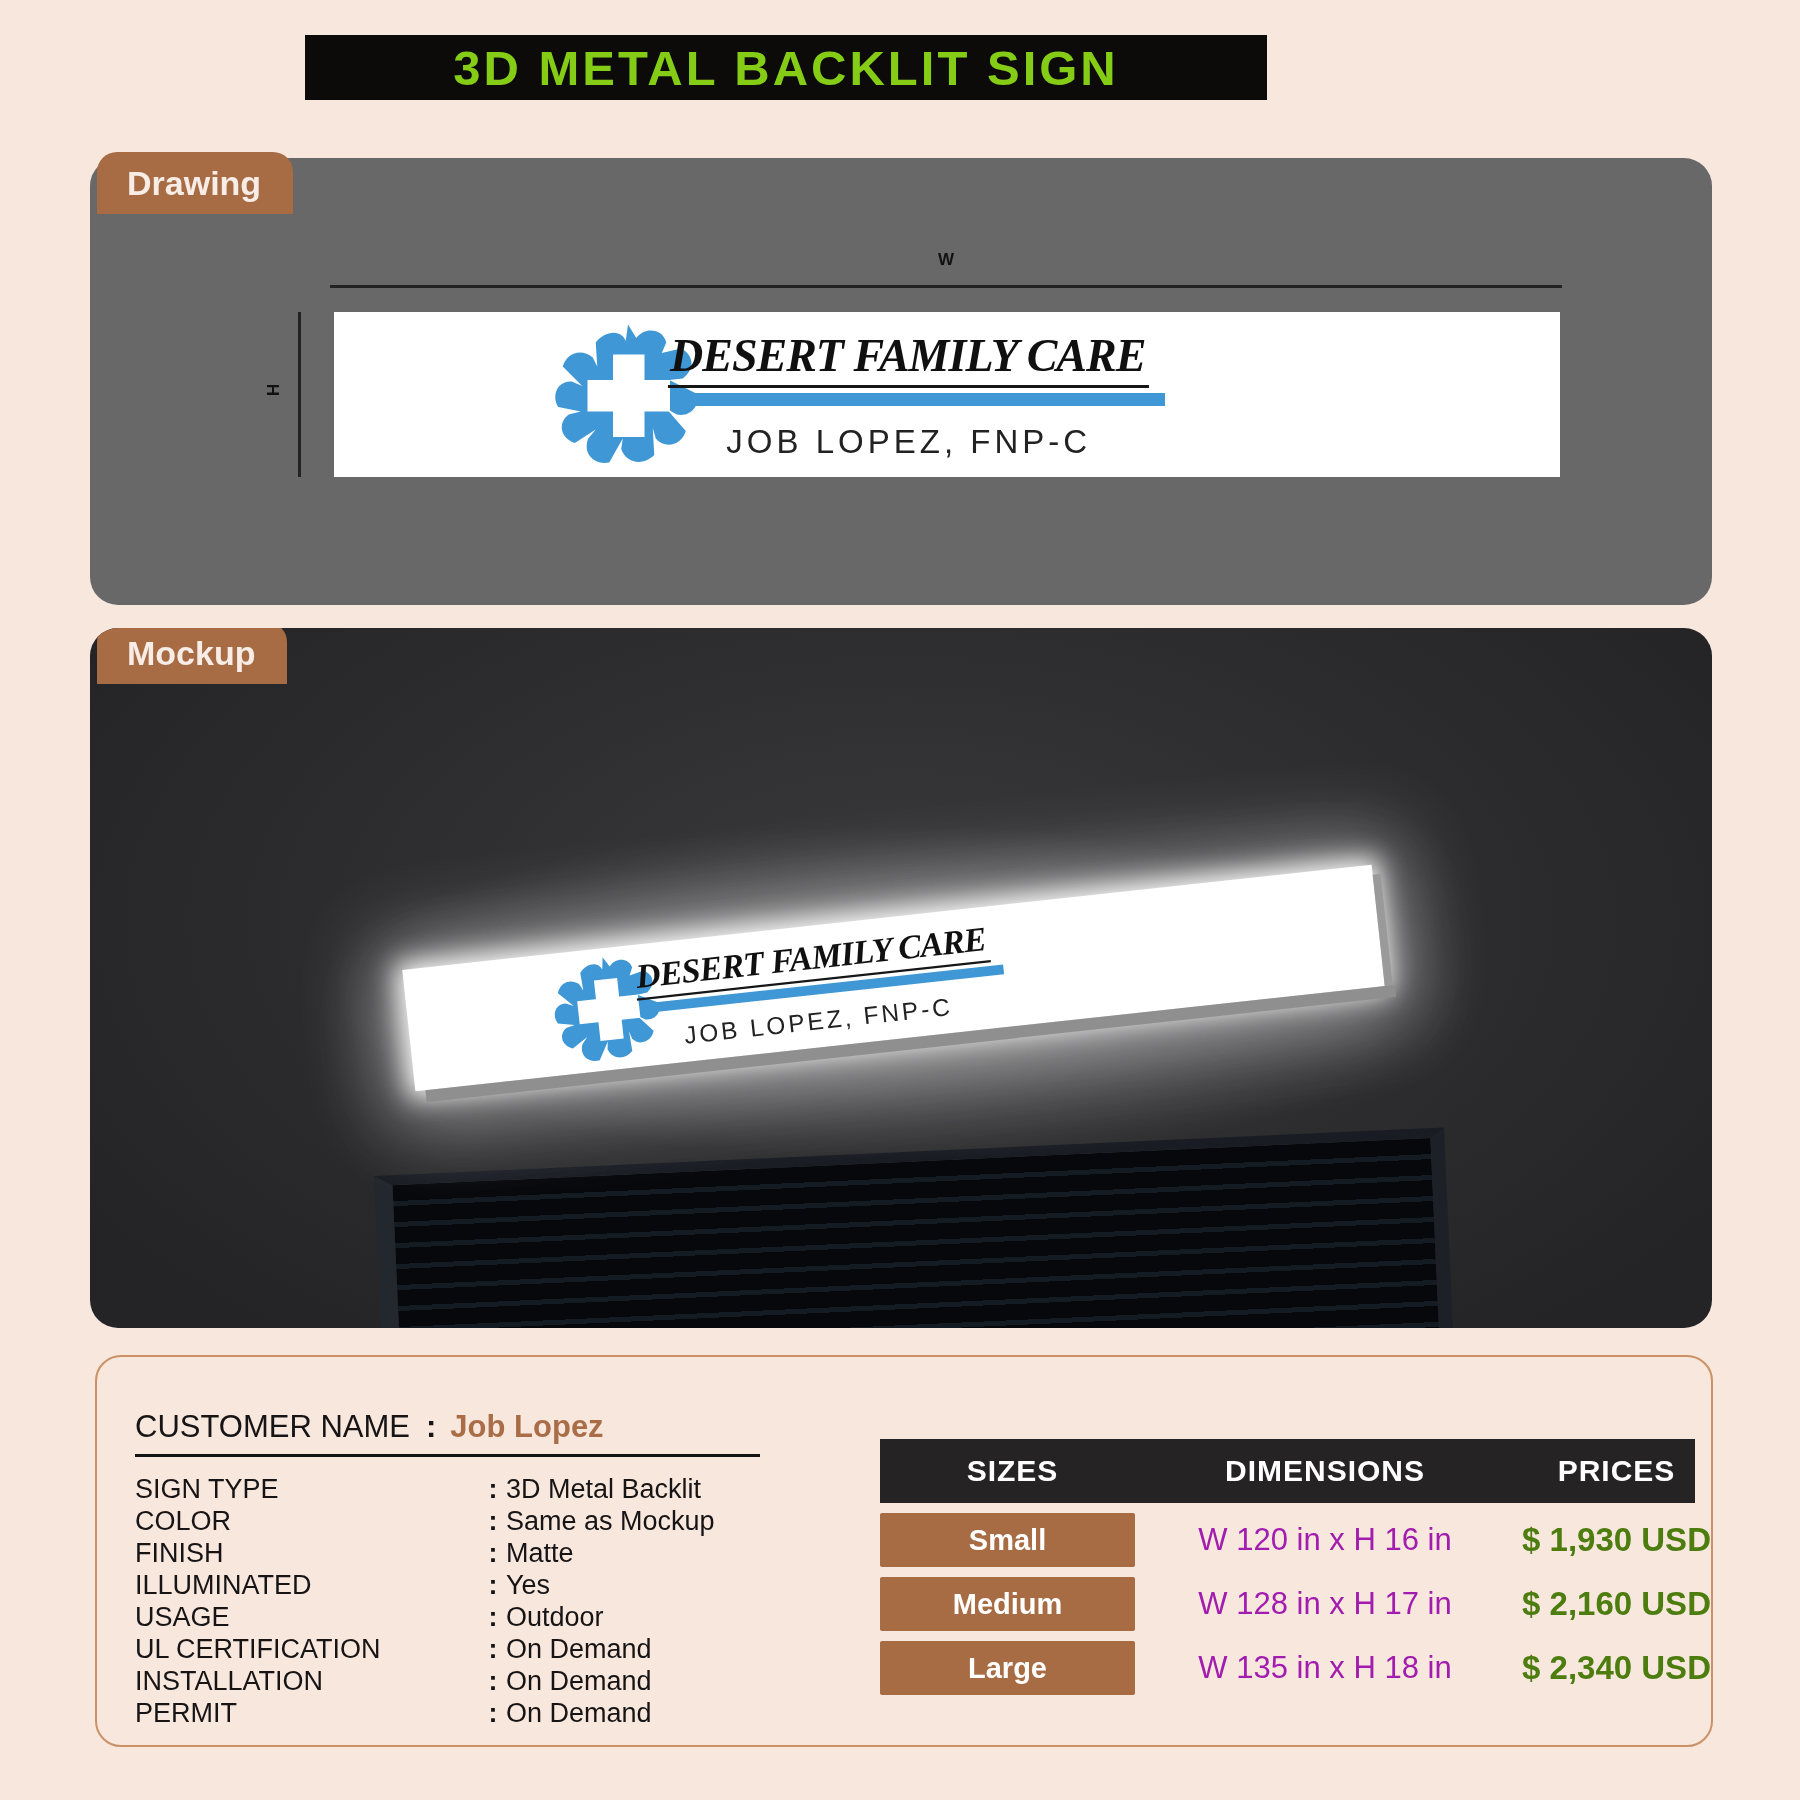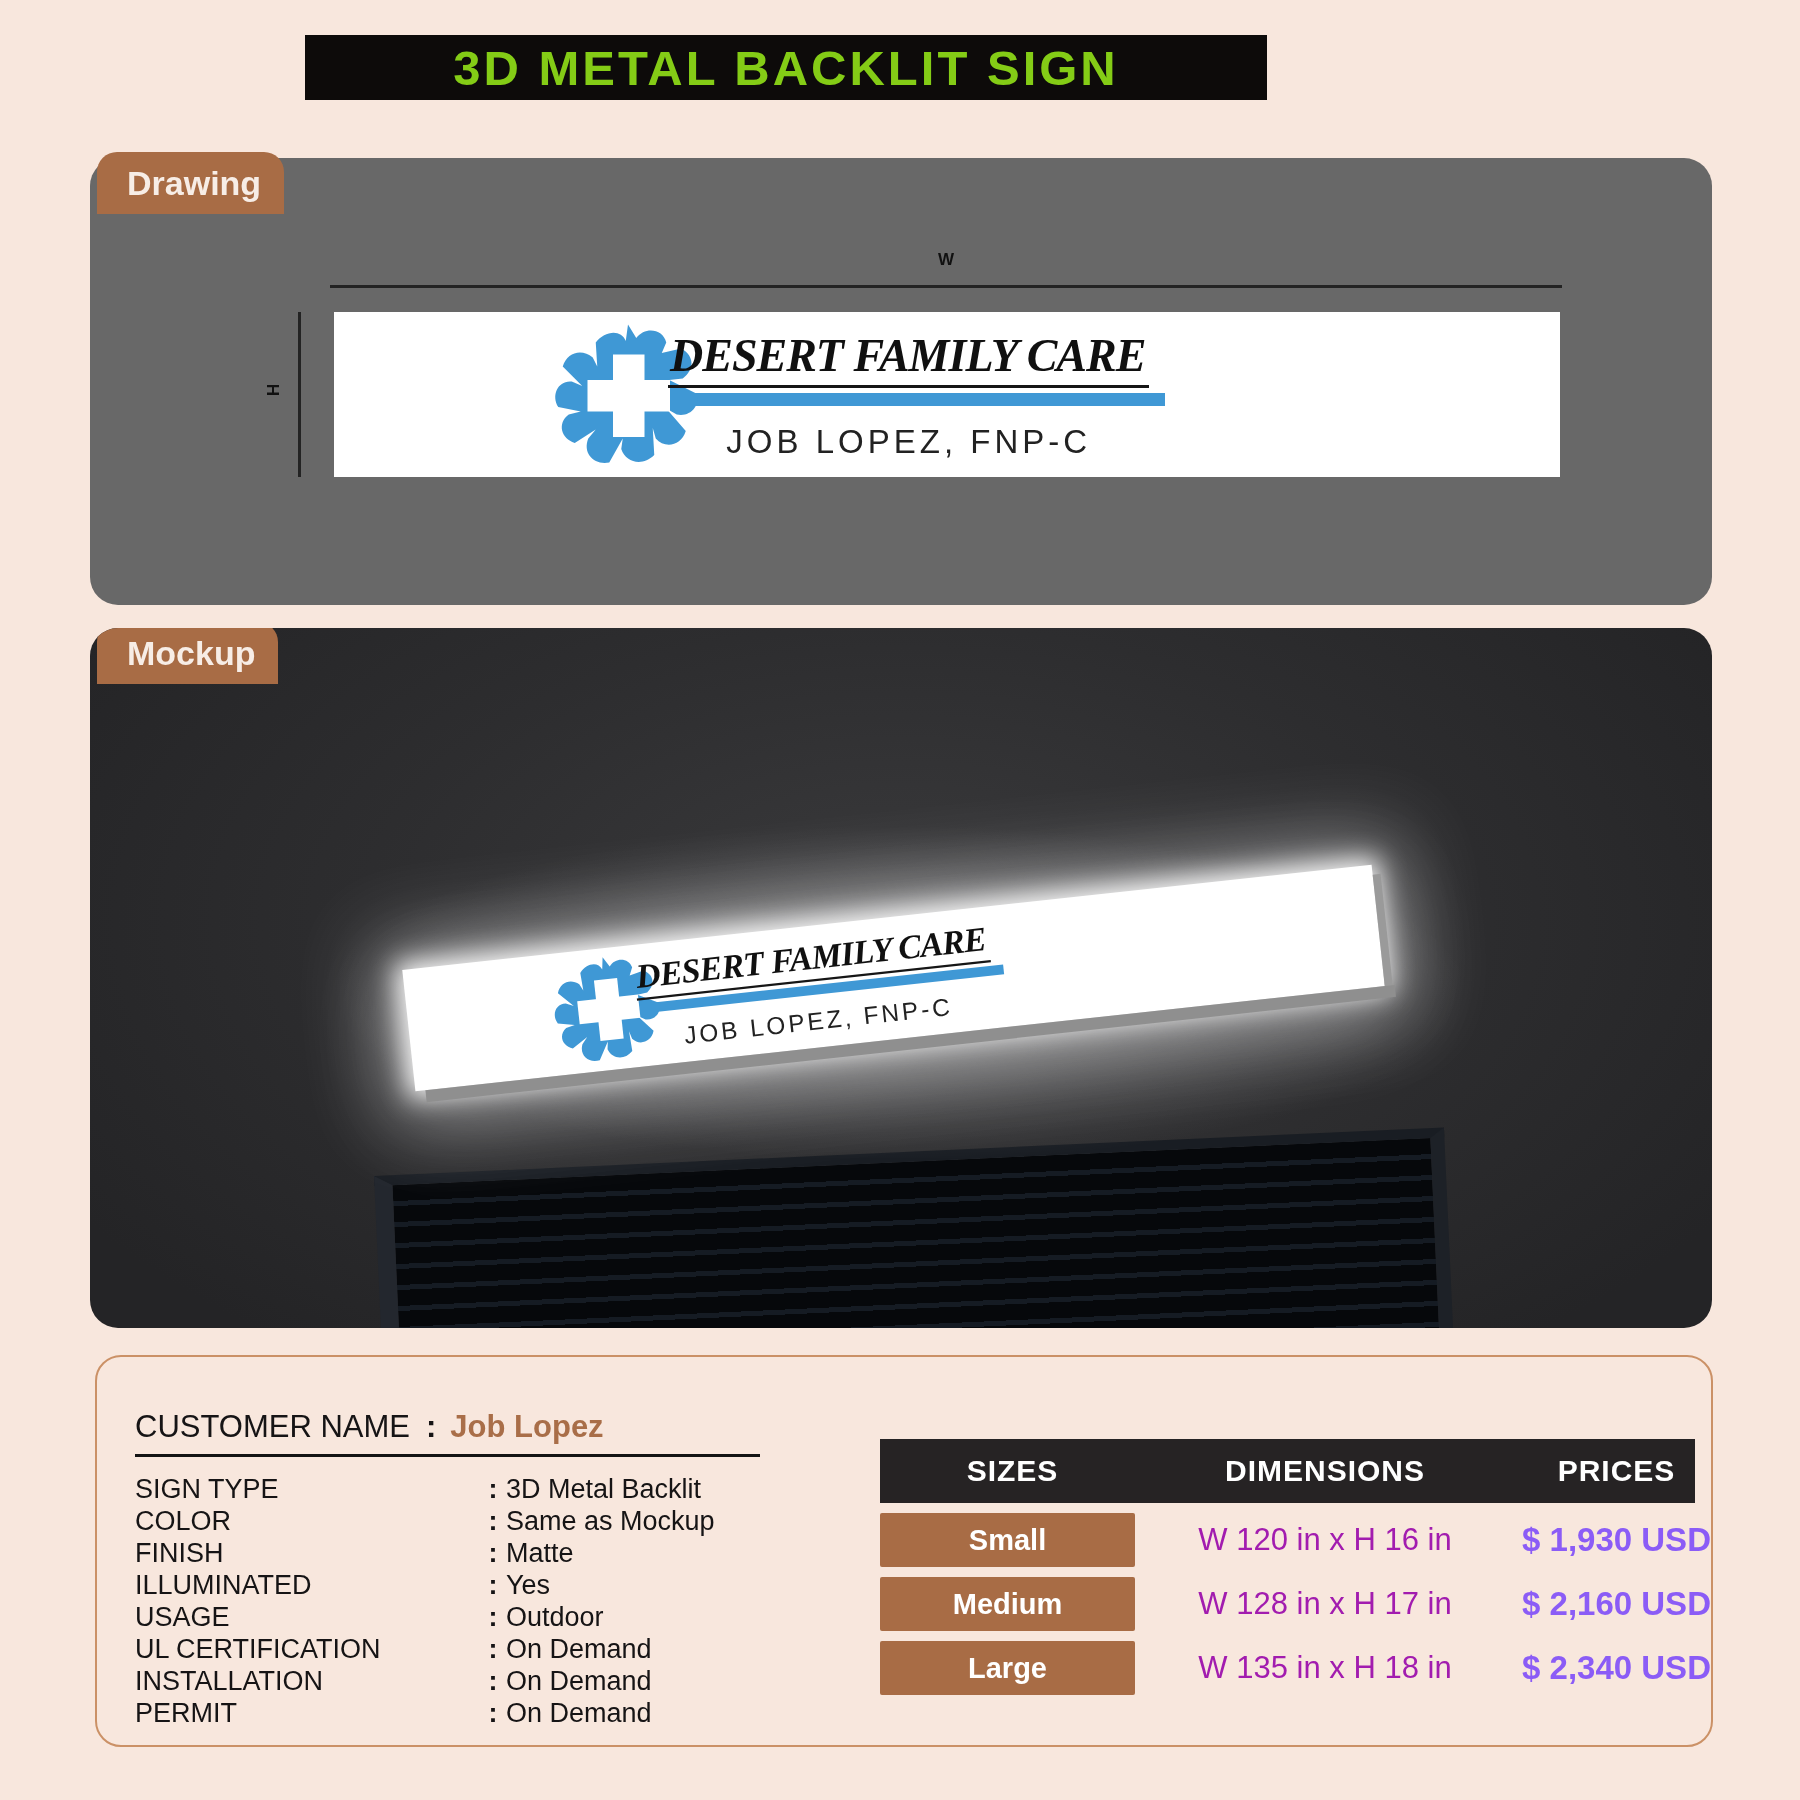--- a/index.html
+++ b/index.html
@@ -29,21 +29,21 @@
     background:var(--near-black);
     display:flex;align-items:center;justify-content:center;
     color:#84cc16;font-weight:bold;font-size:49px;letter-spacing:3px;
   }
   
   .tab{
     position:absolute;left:7px;top:-6px;height:62px;
     background:var(--brown);color:#f7ede6;
     font-weight:bold;font-size:34px;
     display:flex;align-items:center;
-    padding:0 23px 0 30px;
+    padding:0 32px 0 30px;
     border-radius:20px 20px 0 0;
     z-index:5;
   }
   
   .drawing-panel{
     position:absolute;left:90px;top:158px;width:1622px;height:447px;
     background:var(--panel-gray);
     border-radius:28px;
   }
   .dim-w-line{position:absolute;left:240px;top:127px;width:1232px;height:3px;background:#232323;}
@@ -142,21 +142,21 @@
   .pricing-row{
     display:grid;grid-template-columns:265px 360px 223px;
     align-items:center;height:54px;margin-top:10px;text-align:center;
   }
   .size-pill{
     background:var(--brown);color:#fff;font-weight:bold;font-size:29px;
     height:54px;display:flex;align-items:center;justify-content:center;
     width:255px;border-radius:2px;
   }
   .dim-cell{font-size:31px;color:#a21caf;}
-  .price-cell{font-size:33px;font-weight:bold;color:#8b5cf6;}
+  .price-cell{font-size:33px;font-weight:bold;color:#4d7c0f;}
 </style>
 </head>
 <body>
 
 <div class="title-banner">3D METAL BACKLIT SIGN</div>
 
 <section class="drawing-panel">
   <div class="tab">Drawing</div>
 
   <div class="dim-w-line"></div>

